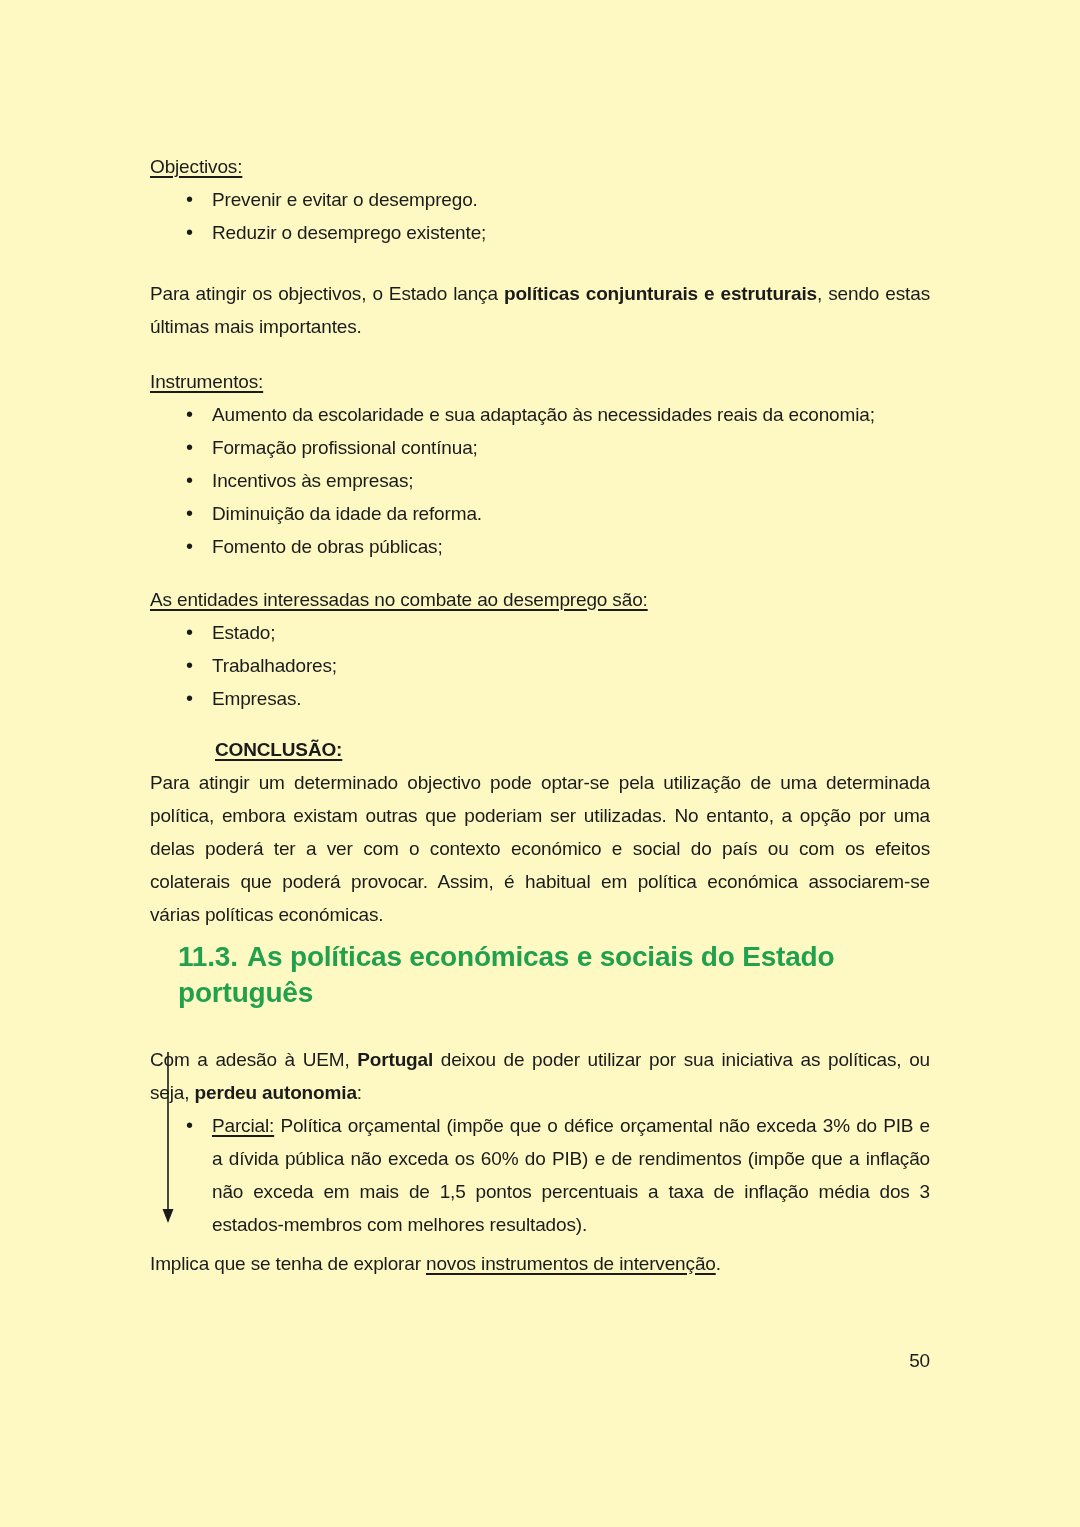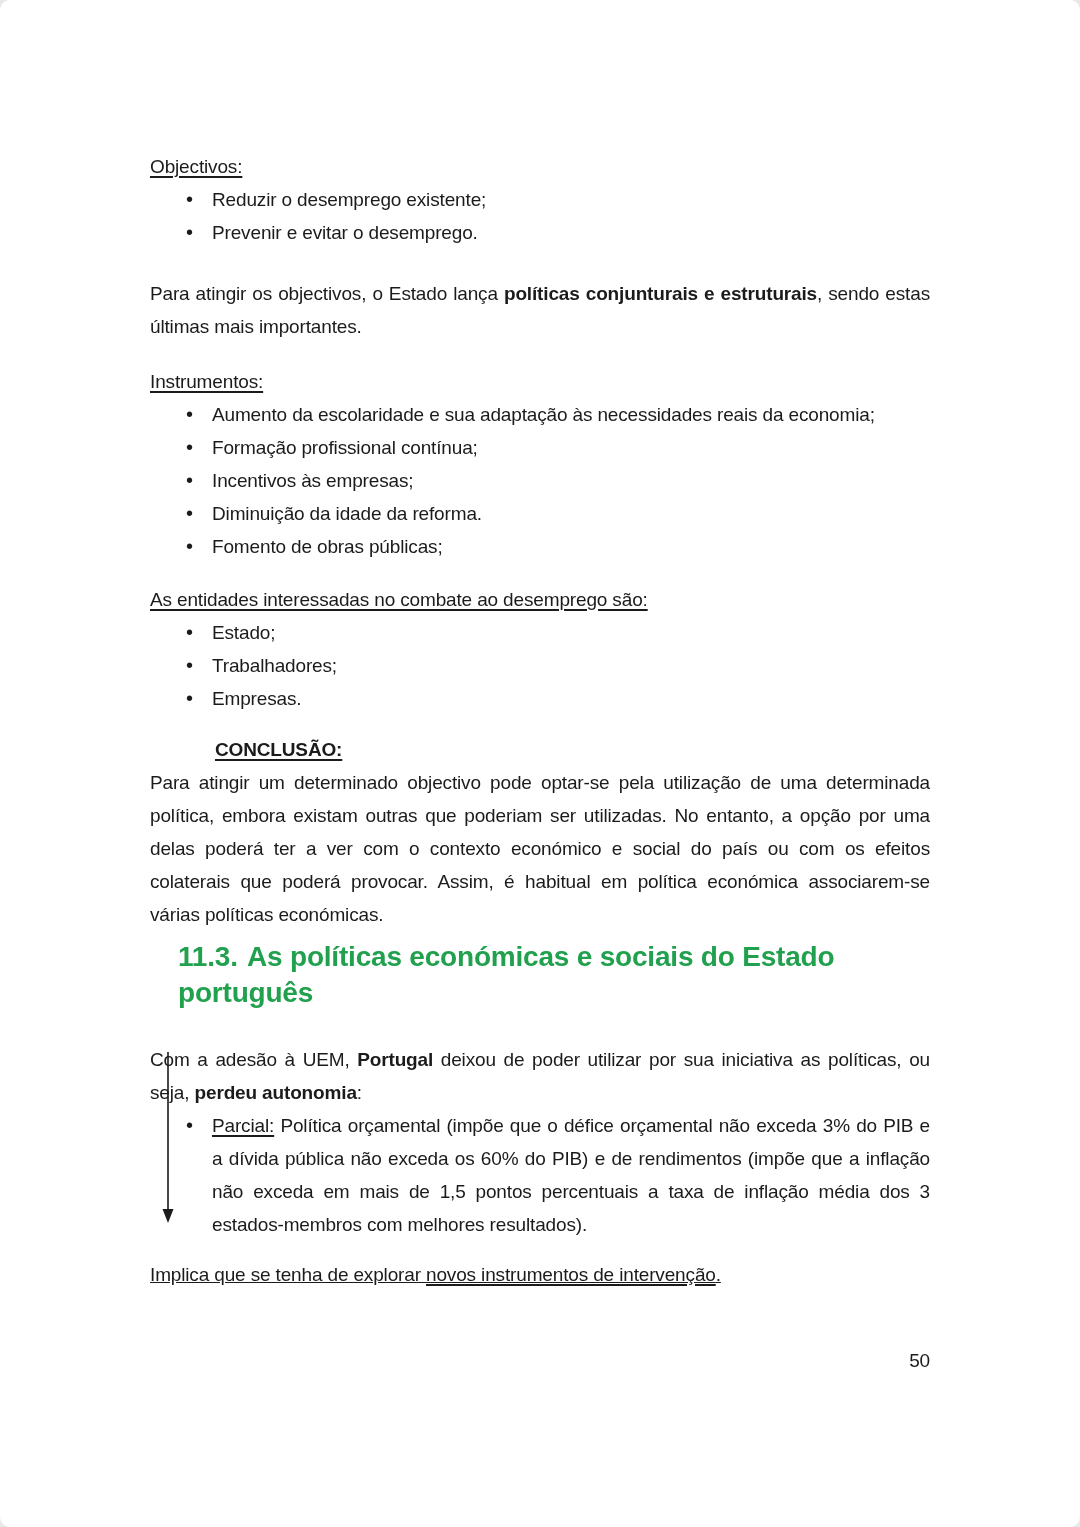--- a/index.html
+++ b/index.html
@@ -1,27 +1,26 @@
 <!DOCTYPE html>
 <html><head>
 <meta charset="utf-8">
 <style>
   html, body { margin:0; padding:0; background:#e8e8e8; }
   .page {
     position:relative;
     width:1080px; height:1527px;
     margin:0 auto;
-    background:#ffffff;
+    background:#fef9c3;
     font-family:"Liberation Sans", sans-serif;
     font-size:19px;
     line-height:33px;
     color:#1b1b1b;
     letter-spacing:-0.15px;
     overflow:hidden;
-    border-radius:10px;
   }
   .content { position:absolute; left:150px; top:150px; width:780px; }
   .u { text-decoration:underline; text-underline-offset:3px; text-decoration-thickness:1.5px; }
   .b { font-weight:bold; }
   .just { text-align:justify; }
   ul.doclist { margin:0; padding:0; list-style:none; }
   ul.doclist li { position:relative; padding-left:62px; }
   .bullet { position:absolute; left:36px; top:0; }
   .bullet::before { content:"\2022"; font-size:20px; }
   .mt-para1 { margin-top:28px; }
@@ -32,34 +31,34 @@
     margin-top:8px;
     padding-left:28px;
     font-size:28px;
     line-height:36px;
     font-weight:bold;
     color:#21A04E;
     letter-spacing:-0.2px;
   }
   .green-heading .num { display:inline-block; width:69px; }
   .mt-uem { margin-top:32px; }
-  .mt-implica { margin-top:17px;text-decoration:underline; }
+  .mt-implica { margin-top:6px; }
   .page-number { position:absolute; top:1349px; right:150px; line-height:24px; }
   .down-arrow { position:absolute; left:160px; top:1052px; width:16px; height:172px; }
 </style>
 </head>
 <body>
 
 <div class="page">
   <div class="content">
 
     <div class="u">Objectivos:</div>
     <ul class="doclist">
+      <li><span class="bullet"></span><span>Prevenir e evitar o desemprego.</span></li>
       <li><span class="bullet"></span><span>Reduzir o desemprego existente;</span></li>
-      <li><span class="bullet"></span><span>Prevenir e evitar o desemprego.</span></li>
     </ul>
 
     <div class="just mt-para1"><span>Para atingir os objectivos, o Estado lança </span><span class="b">políticas conjunturais e estruturais</span><span>, sendo estas últimas mais importantes.</span></div>
 
     <div class="u mt-instr">Instrumentos:</div>
     <ul class="doclist">
       <li><span class="bullet"></span><span>Aumento da escolaridade e sua adaptação às necessidades reais da economia;</span></li>
       <li><span class="bullet"></span><span>Formação profissional contínua;</span></li>
       <li><span class="bullet"></span><span>Incentivos às empresas;</span></li>
       <li><span class="bullet"></span><span>Diminuição da idade da reforma.</span></li>

